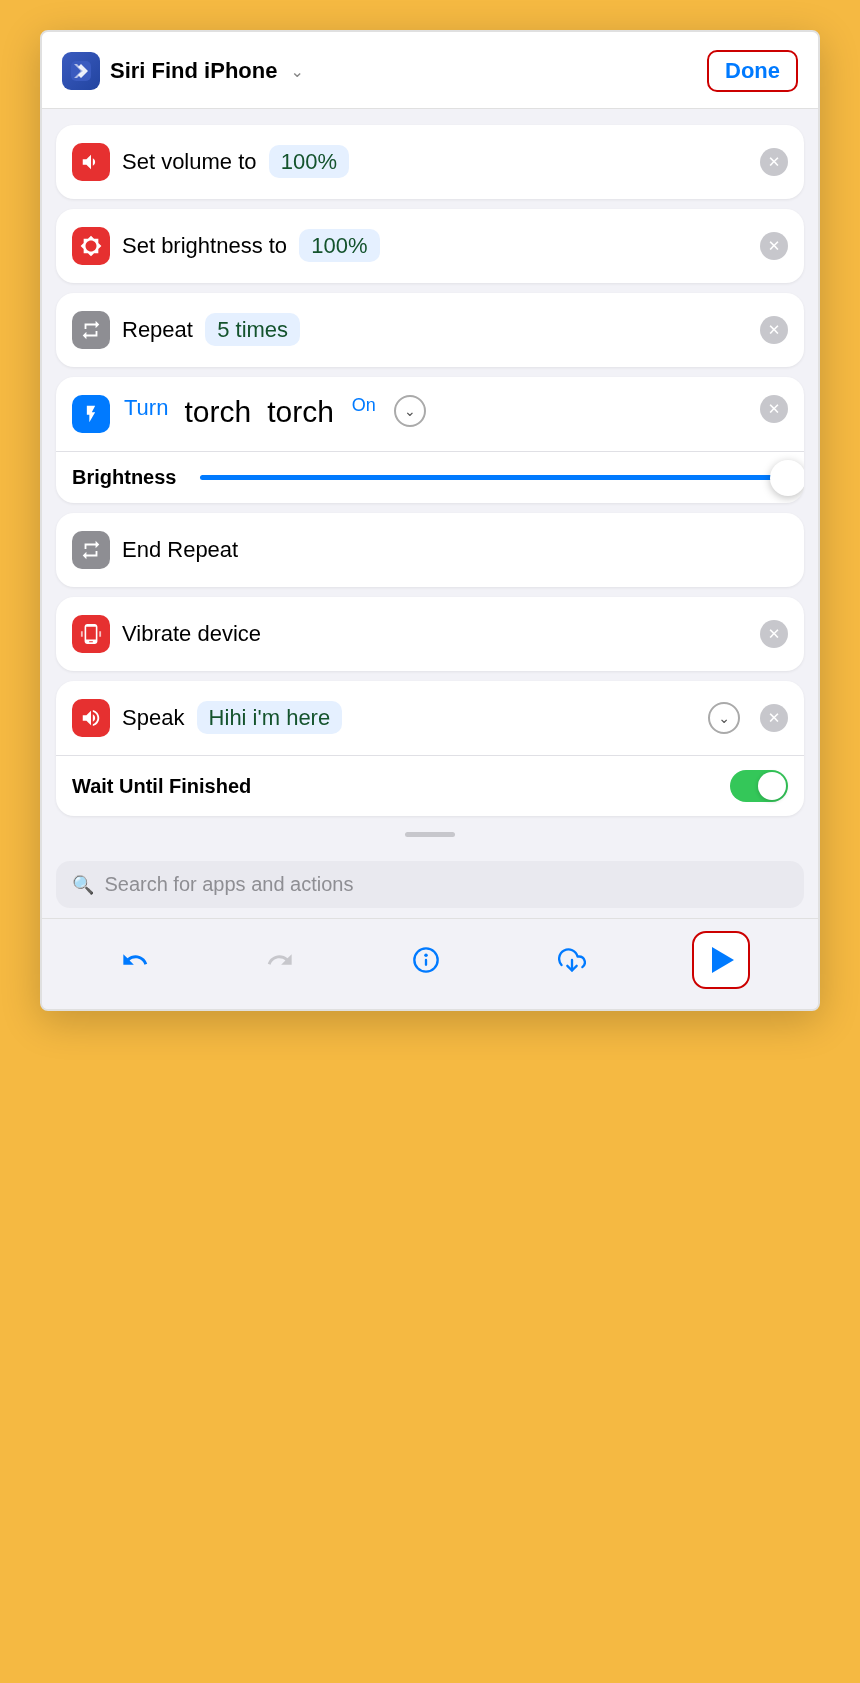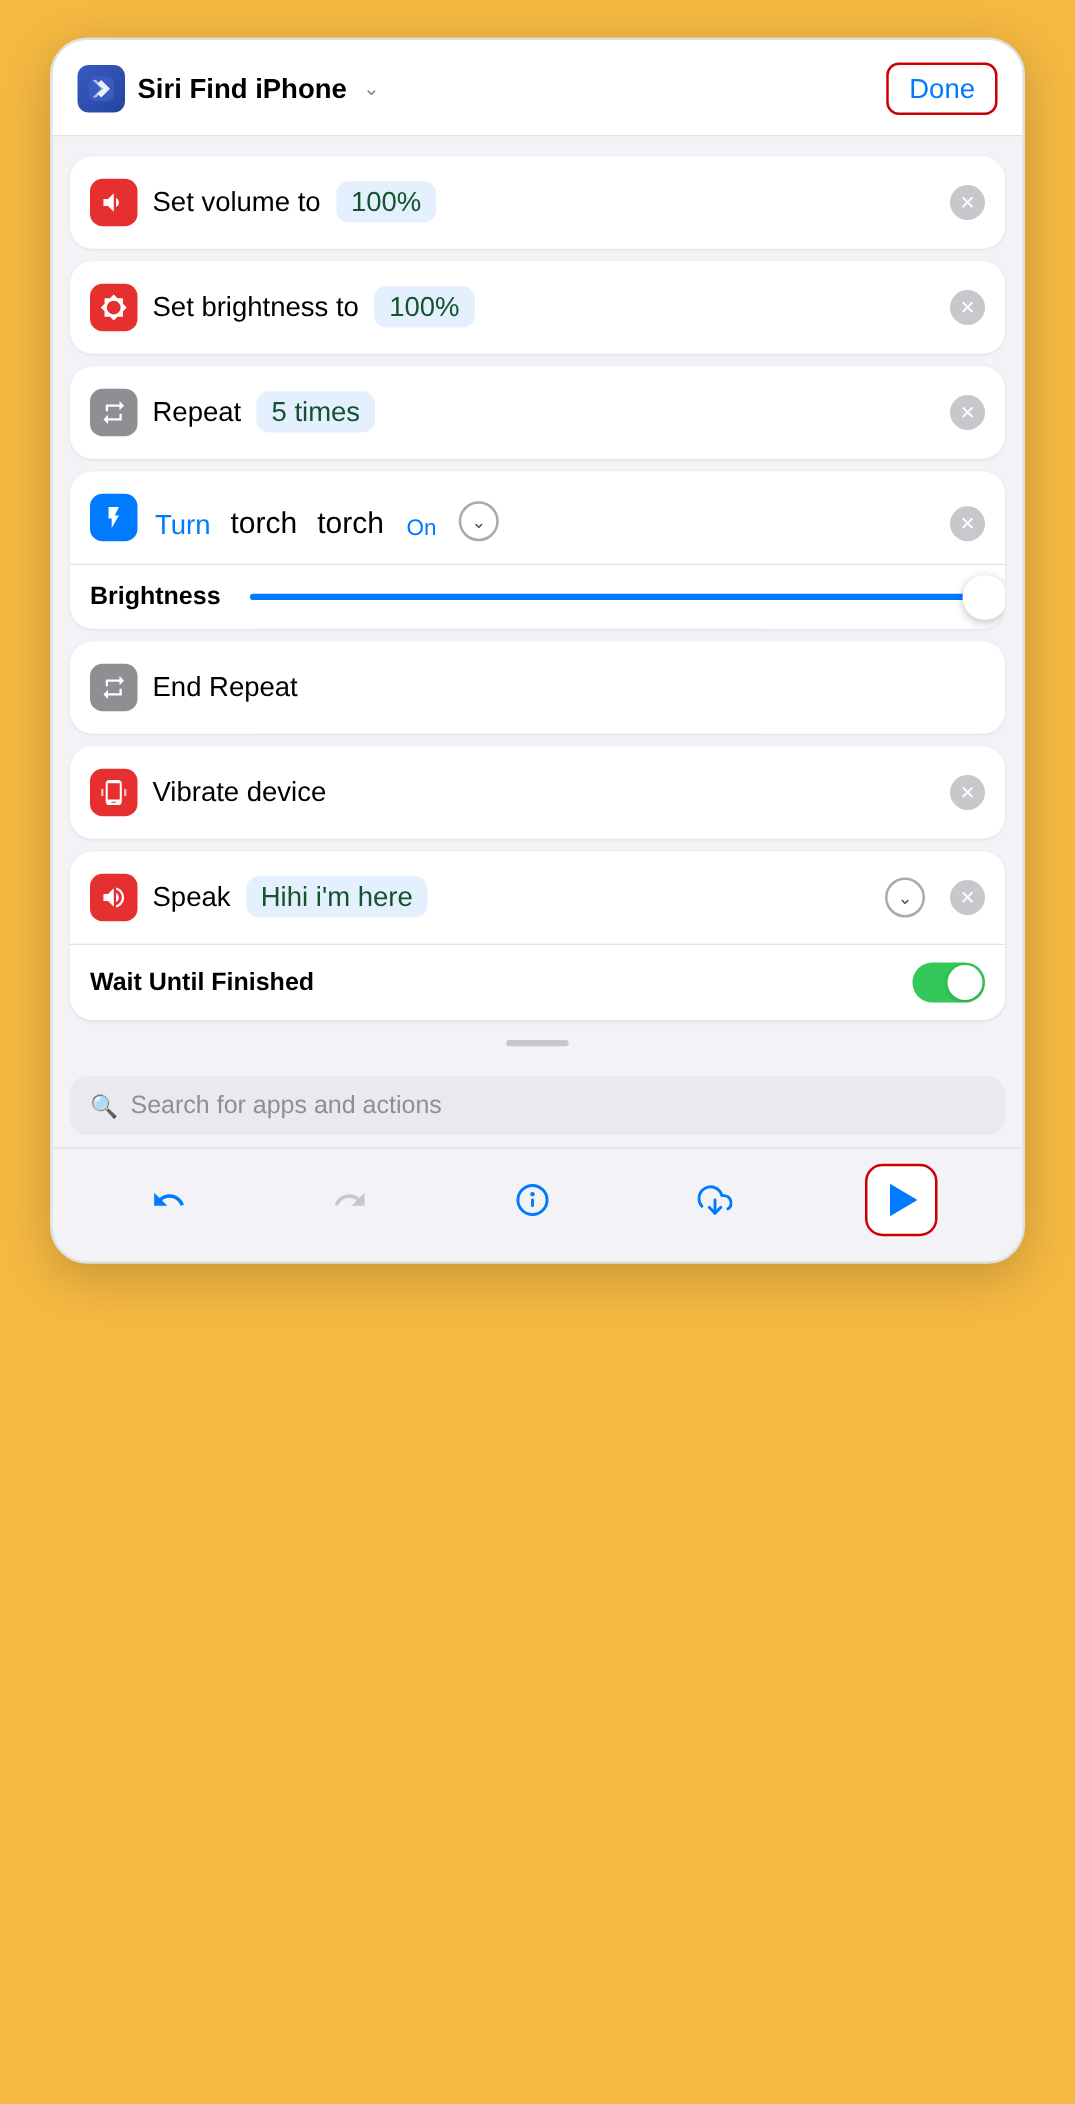--- a/index.html
+++ b/index.html
@@ -9,21 +9,21 @@
       background: #f5b942;
       display: flex;
       justify-content: center;
       align-items: flex-start;
       padding: 30px 20px;
       font-family: -apple-system, BlinkMacSystemFont, 'SF Pro Display', 'Helvetica Neue', sans-serif;
     }
     .phone-container {
       width: 780px;
       background: #f2f2f7;
-      border-radius: 30px;
+      border-radius: 8px;
       overflow: hidden;
       box-shadow: 0 10px 40px rgba(0,0,0,0.2);
       border: 2px solid #e0e0e0;
     }
     
     .header {
       background: #fff;
       display: flex;
       align-items: center;
       justify-content: space-between;
@@ -53,21 +53,21 @@
       font-weight: 600;
       color: #000;
     }
     .header-chevron {
       color: #888;
       font-size: 16px;
       margin-left: 3px;
     }
     .done-button {
       font-size: 22px;
-      font-weight: 400;
+      font-weight: 700;
       color: #007aff;
       background: none;
       border: 2.5px solid #cc0000;
       border-radius: 10px;
       padding: 6px 16px;
       cursor: pointer;
     }
     
     .content {
       padding: 16px 14px;
@@ -132,32 +132,32 @@
     }
     
     .torch-card {
       background: #fff;
       border-radius: 18px;
       overflow: hidden;
       box-shadow: 0 1px 3px rgba(0,0,0,0.07);
     }
     .torch-row {
       display: flex;
-      align-items: flex-end;
+      align-items: flex-start;
       padding: 18px 16px;
       gap: 10px;
       border-bottom: 1px solid #e0e0e5;
     }
     .torch-turn {
       color: #007aff;
       font-size: 22px;
       font-weight: 500;
     }
     .torch-label {
-      font-size: 24px;
+      font-size: 30px;
       font-weight: 500;
       color: #000;
     }
     .torch-on {
       color: #007aff;
       font-size: 18px;
       font-weight: 500;
     }
     .torch-chevron {
       width: 32px;

